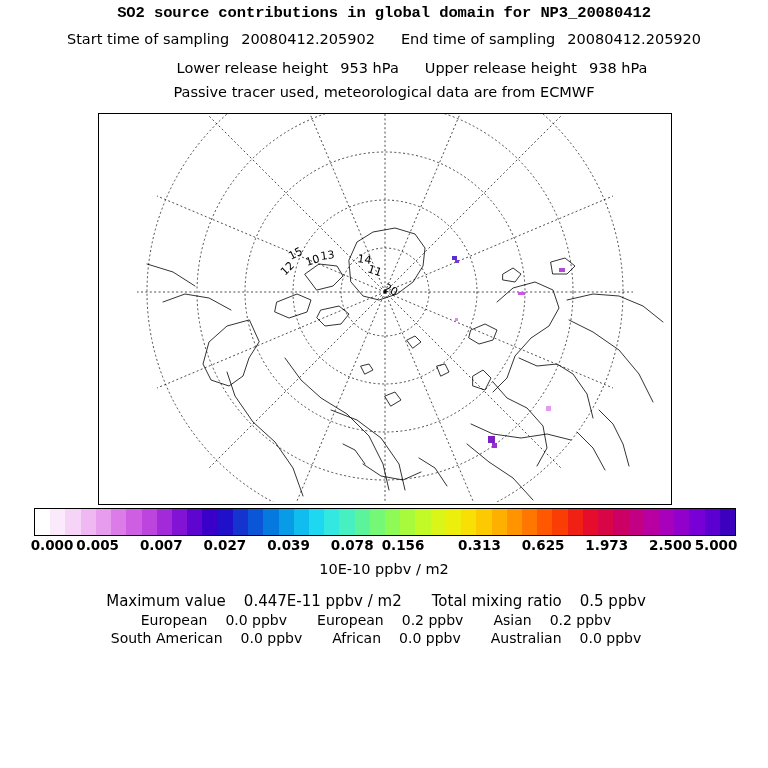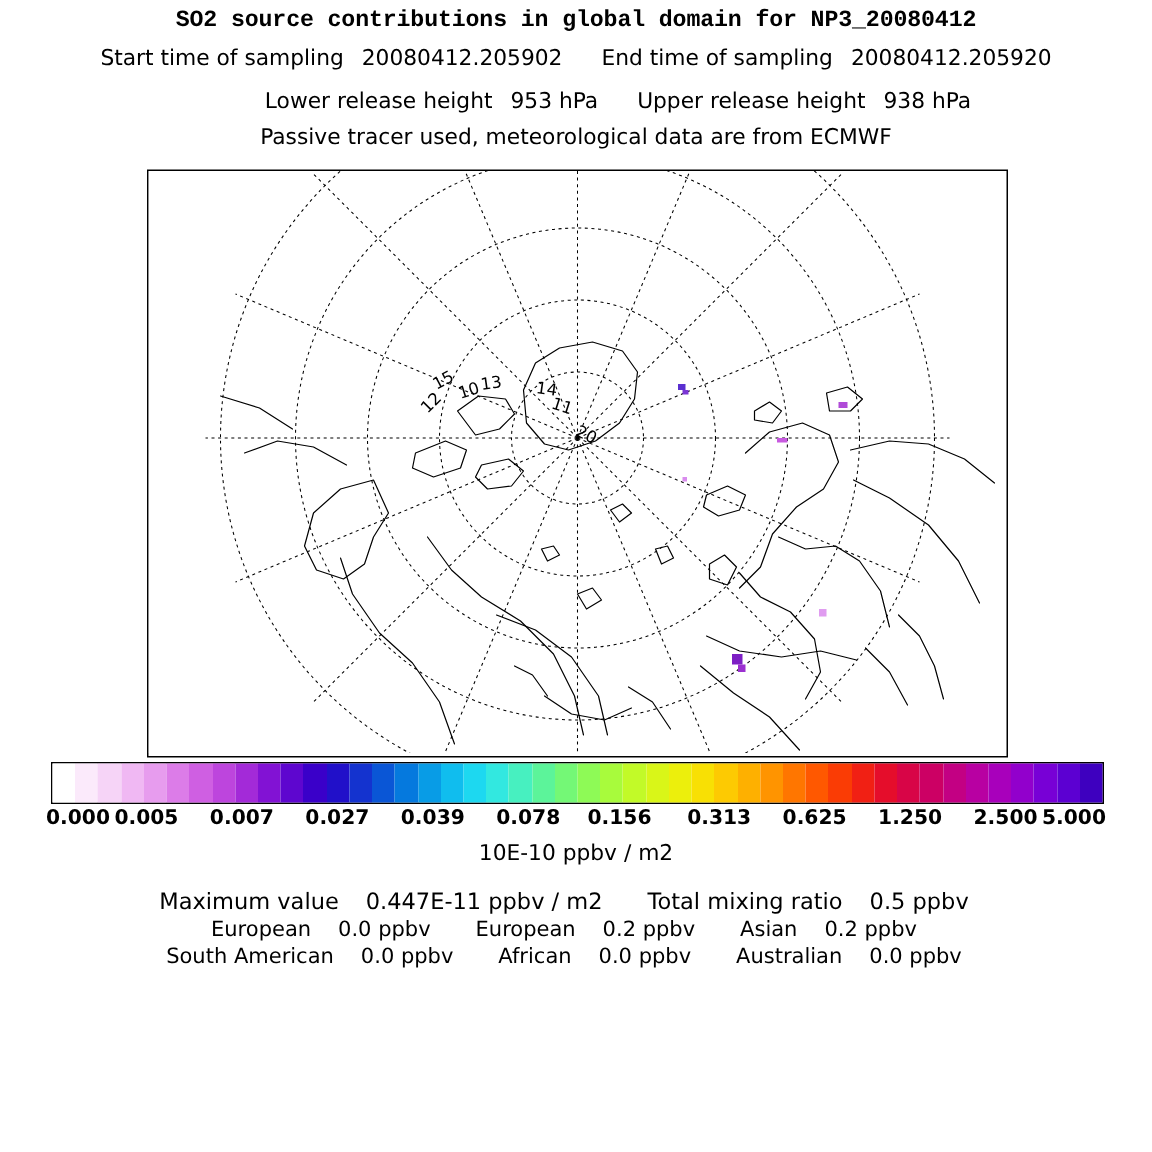--- a/index.html
+++ b/index.html
@@ -287,24 +287,24 @@
       <div class="sw" style="background: rgb(92, 0, 210);"></div>
       <div class="sw" style="background: rgb(62, 0, 191);"></div>
     </div>
   <div id="cb-labels">
       <span style="left: 52px;">0.000</span>
       <span style="left: 97.6364px;">0.005</span>
       <span style="left: 161.273px;">0.007</span>
       <span style="left: 224.909px;">0.027</span>
       <span style="left: 288.545px;">0.039</span>
       <span style="left: 352.182px;">0.078</span>
-      <span style="left: 413px;">0.156</span>
+      <span style="left: 403px;">0.156</span>
       <span style="left: 479.455px;">0.313</span>
       <span style="left: 543.091px;">0.625</span>
-      <span style="left: 606.727px;">1.250</span>
+      <span style="left: 606.727px;">1.973</span>
       <span style="left: 670.364px;">2.500</span>
       <span style="left: 716px;">5.000</span>
     </div>
   <div id="cb-unit">10E-10 ppbv / m2</div>
 
   <div id="stats">
     <div class="stat-row">
       <span class="cell">Maximum value</span><span class="sp-b"></span><span class="cell">0.447E-11 ppbv / m2</span><span class="sp-a"></span><span class="cell">Total mixing ratio</span><span class="sp-b"></span><span class="cell">0.5 ppbv</span>
     </div>
     <div class="stat-row small">

